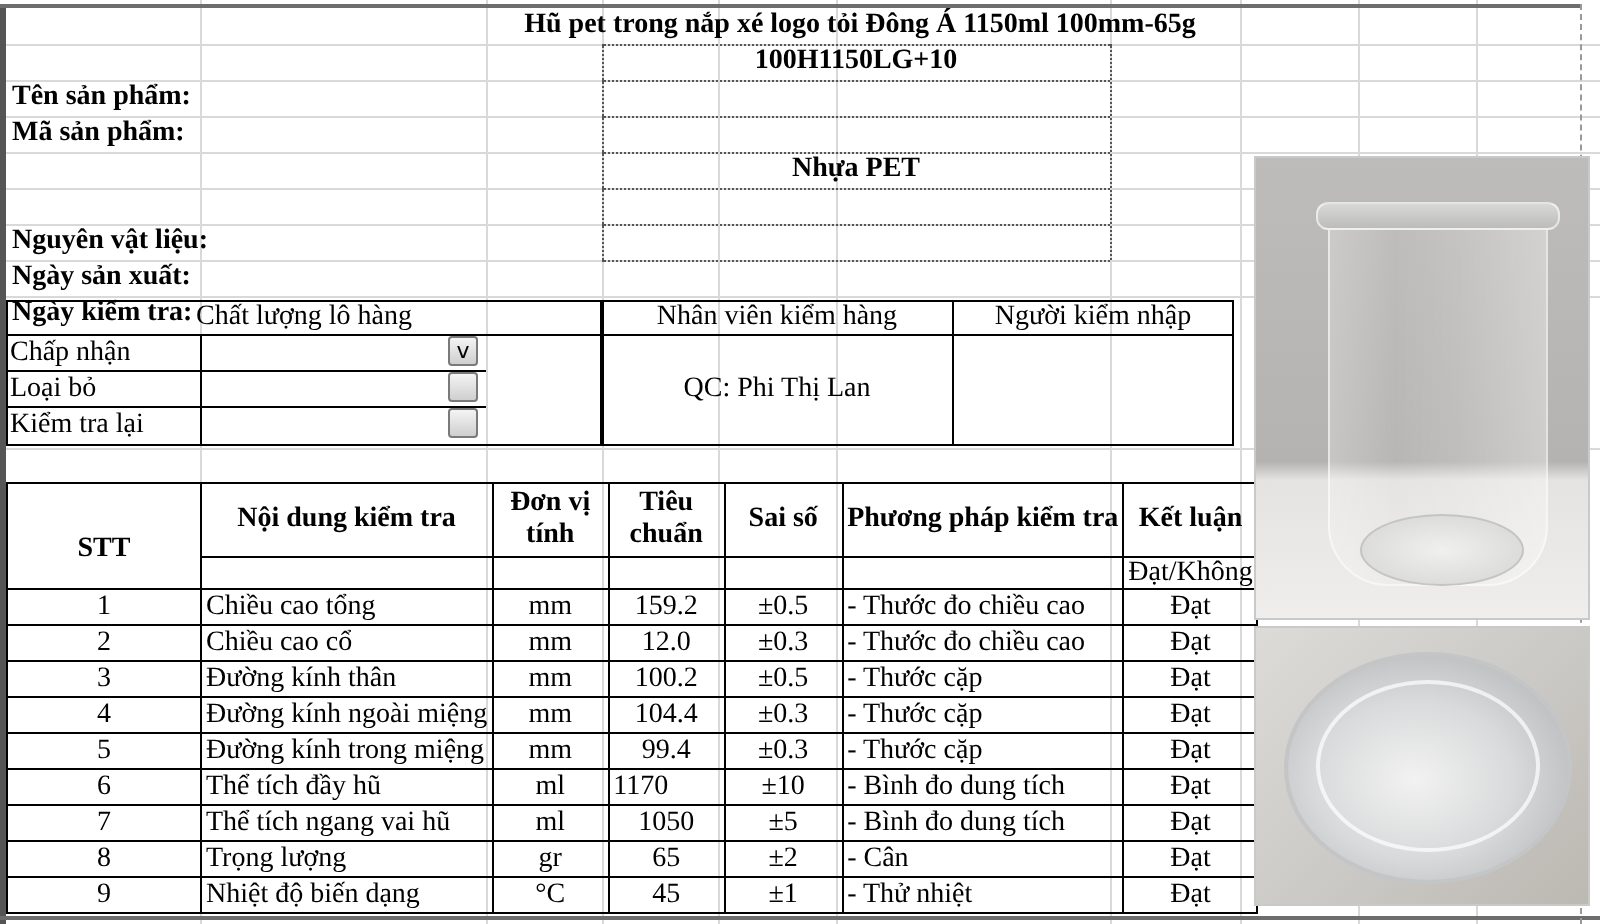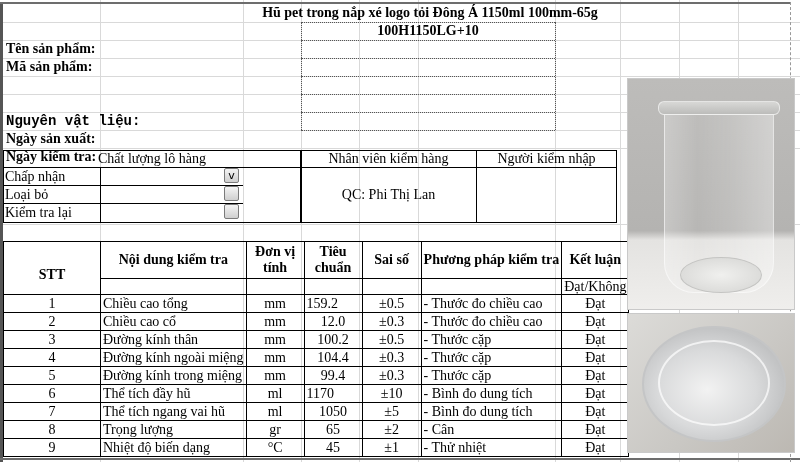--- a/index.html
+++ b/index.html
@@ -63,21 +63,22 @@
   <div class="abs lbl" style="left:3px;top:4px;">Tên sản phẩm:</div>
   <div class="abs val" style="left:250px;top:4px;width:360px;">Hũ pet trong nắp xé logo tỏi Đông Á 1150ml 100mm-65g</div>
 
   <div class="abs lbl" style="left:3px;top:22px;">Mã sản phẩm:</div>
   <div class="abs val" style="left:301px;top:22px;width:254px;">100H1150LG+10</div>
 
   <div class="abs val" style="left:301px;top:40px;width:254px;"></div>
 
   <div class="abs val" style="left:301px;top:58px;width:254px;"></div>
 
-  <div class="abs lbl" style="left:3px;top:76px;font-family:Liberation Mono, monospace;">Nguyên vật liệu:</div>
+  <div class="abs lbl" style="left:3px;top:76px;">Nguyên vật liệu:</div>
+  <div class="abs val" style="left:301px;top:76px;width:254px;">Nhựa PET</div>
 
   <div class="abs lbl" style="left:3px;top:94px;">Ngày sản xuất:</div>
   <div class="abs val" style="left:301px;top:94px;width:254px;"></div>
 
   <div class="abs lbl" style="left:3px;top:112px;">Ngày kiểm tra:</div>
   <div class="abs val" style="left:301px;top:112px;width:254px;"></div>
 
   <div class="dotline" style="left:301px;top:22px;width:254px;"></div>
   <div class="dotline" style="left:301px;top:40px;width:254px;"></div>
   <div class="dotline" style="left:301px;top:58px;width:254px;"></div>
@@ -138,21 +139,21 @@
       <td></td>
       <td></td>
       <td></td>
       <td></td>
       <td class="center" style="text-align:center;line-height:15px;">Đạt/Không</td>
     </tr>
     <tr class="data">
       <td style="text-align:center">1</td>
       <td>Chiều cao tổng</td>
       <td style="text-align:center">mm</td>
-      <td style="text-align:left">159.2</td>
+      <td style="text-align:center">159.2</td>
       <td style="text-align:center">±0.5</td>
       <td>- Thước đo chiều cao</td>
       <td style="text-align:center">Đạt</td>
     </tr>
     <tr class="data">
       <td style="text-align:center">2</td>
       <td>Chiều cao cổ</td>
       <td style="text-align:center">mm</td>
       <td style="text-align:center">12.0</td>
       <td style="text-align:center">±0.3</td>

